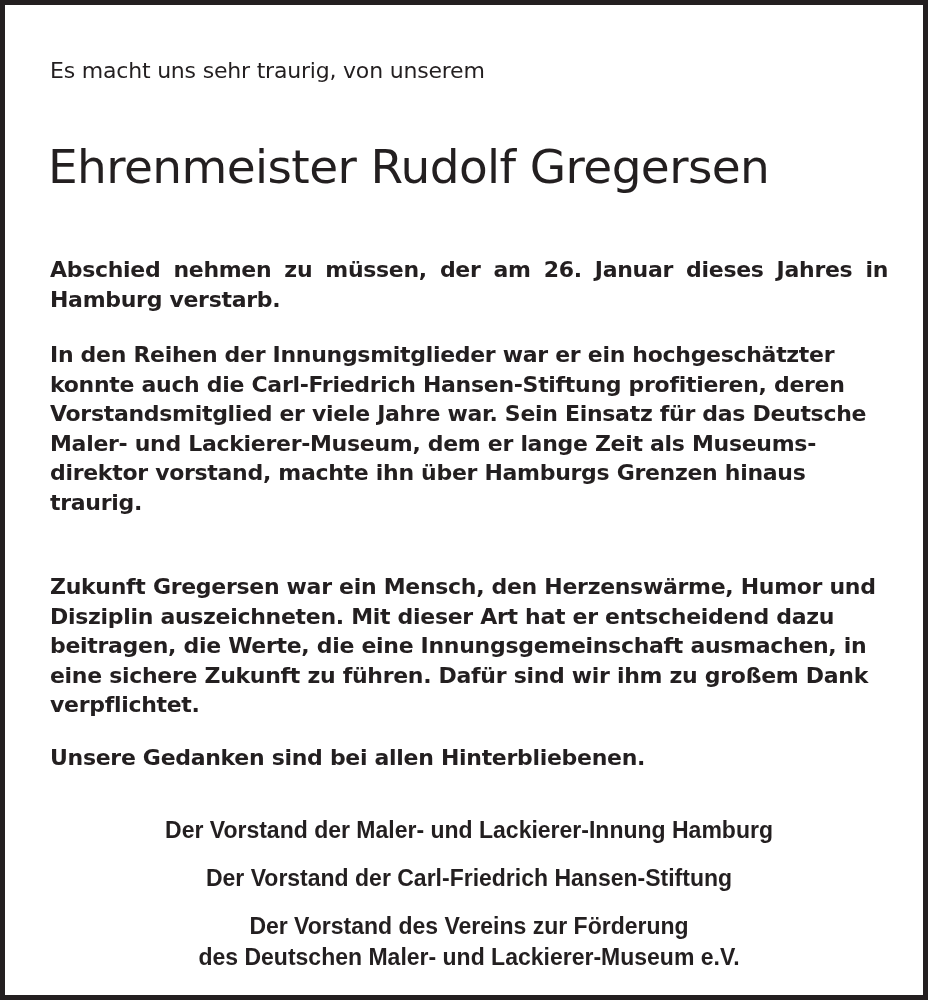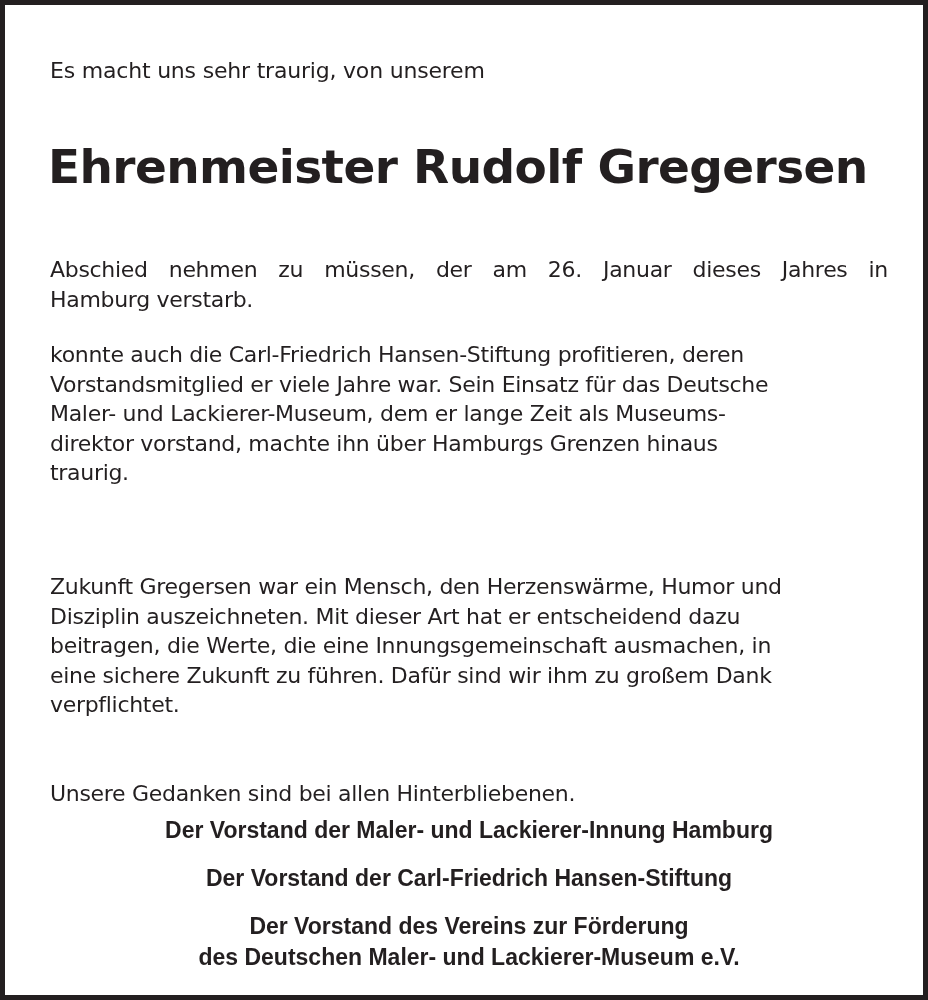--- a/index.html
+++ b/index.html
@@ -41,47 +41,48 @@
       font-size: 22px;
       line-height: 30px;
       letter-spacing: -0.2px;
       white-space: nowrap;
     }
     .title {
       position: absolute;
       top: 130px;
       left: -2px;
       font-size: 47px;
-      font-weight: bold;
+      font-weight: normal;
       line-height: 64px;
       letter-spacing: -0.6px;
       white-space: nowrap;
     }
     .para {
       position: absolute;
       left: 0;
       width: 838px;
       font-size: 22px;
       line-height: 29.6px;
       letter-spacing: -0.3px;
+      font-weight: bold;
     }
     .para .line {
       display: block;
       white-space: nowrap;
     }
     .para.justified .line.just {
       text-align: justify;
       text-align-last: justify;
       white-space: normal;
       width: 838px;
     }
     .p1 { top: 250px; }
     .p2 { top: 335px; }
     .p3 { top: 567px; }
-    .p4 { top: 738px; margin-top: 36px; }
+    .p4 { top: 738px; }
     .signatures {
       position: absolute;
       left: 0;
       top: 0;
       width: 928px;
       color: #231f20;
       font-family: "Liberation Sans", sans-serif;
       font-weight: bold;
       font-size: 23px;
       text-align: center;
@@ -107,20 +108,21 @@
   <div class="content">
     <div class="intro">Es macht uns sehr traurig, von unserem</div>
     <div class="title">Ehrenmeister Rudolf Gregersen</div>
 
     <div class="para p1 justified">
       <span class="line just">Abschied nehmen zu müssen, der am 26. Januar dieses Jahres in</span>
       <span class="line">Hamburg verstarb.</span>
     </div>
 
     <div class="para p2">
+      <span class="line">In den Reihen der Innungsmitglieder war er ein hochgeschätzter</span>
       <span class="line">konnte auch die Carl-Friedrich Hansen-Stiftung profitieren, deren</span>
       <span class="line">Vorstandsmitglied er viele Jahre war. Sein Einsatz für das Deutsche</span>
       <span class="line">Maler- und Lackierer-Museum, dem er lange Zeit als Museums-</span>
       <span class="line">direktor vorstand, machte ihn über Hamburgs Grenzen hinaus</span>
       <span class="line">traurig.</span>
     </div>
 
     <div class="para p3">
       <span class="line">Zukunft Gregersen war ein Mensch, den Herzenswärme, Humor und</span>
       <span class="line">Disziplin auszeichneten. Mit dieser Art hat er entscheidend dazu</span>

